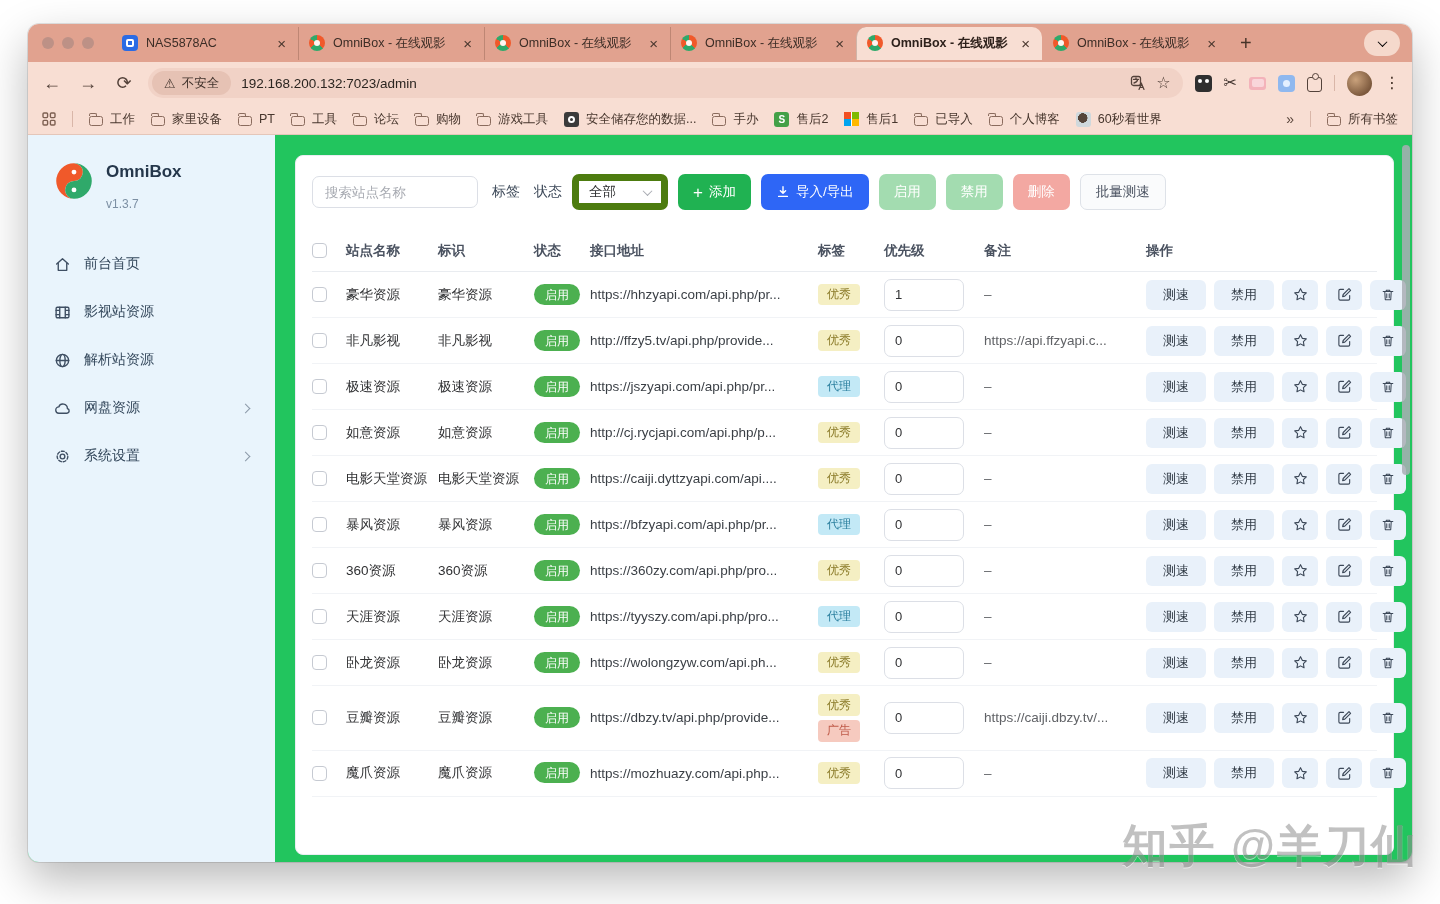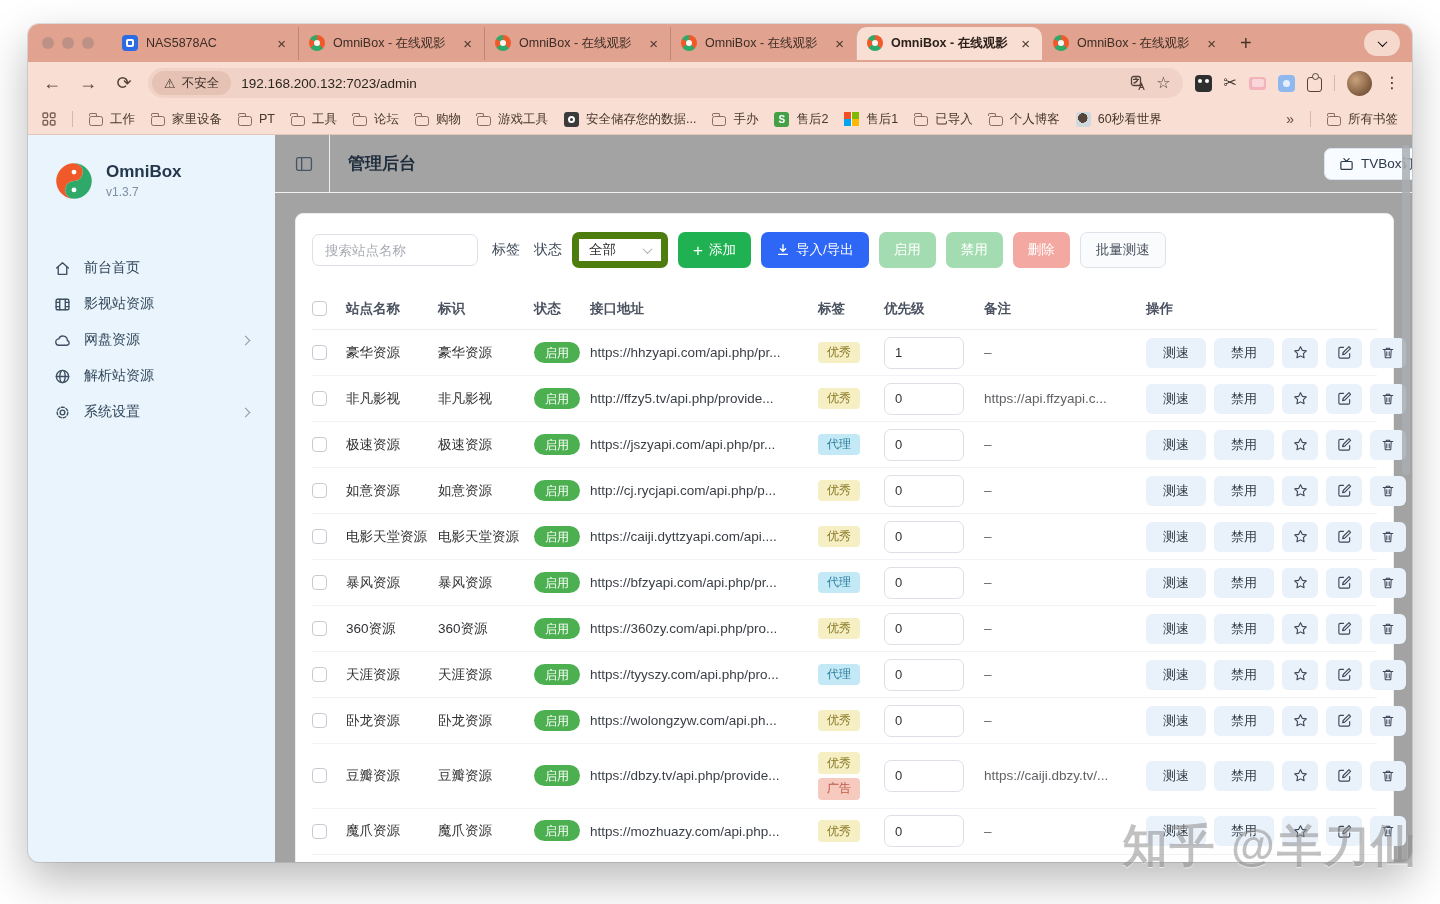--- a/index.html
+++ b/index.html
@@ -77,28 +77,28 @@
   .bm-ic[data-icon="shopify"]{background:#43a047;border-radius:3px}
   .bm-ic[data-icon="shopify"]::after{content:"S";position:absolute;inset:0;color:#fff;font-size:10px;font-weight:700;
        display:flex;align-items:center;justify-content:center}
   .bm-ic[data-icon="ms"]{background:linear-gradient(90deg,#f25022 48%,#fff 48%,#fff 52%,#7fba00 52%) top/100% 48% no-repeat,
                          linear-gradient(90deg,#00a4ef 48%,#fff 48%,#fff 52%,#ffb900 52%) bottom/100% 48% no-repeat}
   .bm-ic[data-icon="photo"]{border-radius:3px;background:radial-gradient(circle at 45% 40%,#55453a 0 38%,#cfd8dc 40%)}
   .bm-spacer{flex:1}
   .bm-more{font-size:14px;color:#5a463c;flex:none}
 
   
-  .webpage{position:relative;flex:1;display:flex;overflow:hidden;background:#a3a3a3}
+  .webpage{position:relative;flex:1;display:flex;overflow:hidden;background:#22c55e}
 
   .sidebar{width:247px;flex:none;background:#e9f4fc;padding-top:20px}
   .logo-row{display:flex;align-items:flex-start;gap:12px;padding:6px 24px 0 26px}
   .logo-svg{flex:none}
   .logo-name{font-size:17px;font-weight:700;color:#25374b;line-height:1.3}
-  .logo-ver{font-size:12px;color:#7c8fa3;margin-top:2px}
-  .nav{margin-top:50px;display:flex;flex-direction:column;gap:2px}
+  .logo-ver{font-size:12px;color:#7c8fa3;margin-top:14px}
+  .nav{margin-top:36px;display:flex;flex-direction:column;gap:14px}
   .nav-item{display:flex;align-items:center;gap:13px;height:34px;padding:0 26px;color:#33475b;font-size:14px;cursor:default}
   .nav-item .sic{flex:none}
   .nav-chev{margin-left:auto;color:#8b99a8}
 
   .main{flex:1;position:relative;overflow:hidden;min-width:0}
   .pagehead{height:58px;border-bottom:1px solid #f0f1f3;display:flex;align-items:center;padding:0 20px;position:relative}
   .vdiv{width:1px;height:58px;background:#ededef;margin:0 18px 0 16px}
   .page-title{font-size:17px;font-weight:700;color:#1f2d3d}
   .tvbox-btn{position:absolute;right:-18px;top:13px;height:32px;display:flex;align-items:center;gap:7px;
              background:#f8fbff;border:1px solid #dbe4f0;border-radius:7px;padding:0 14px;font-size:13.5px;color:#2c3a4a;white-space:nowrap}
@@ -351,62 +351,45 @@
           </div>
           <div class="nav-item">
             <svg class="sic" width="17" height="17" viewBox="0 0 16 16" fill="none" stroke="#3f4f63" stroke-width="1.3" stroke-linecap="round" stroke-linejoin="round">
                 <rect x="2" y="3" width="12" height="10" rx="1.2"></rect>
                 <path d="M5.4 3v10M10.6 3v10M2 6h3.4M2 10h3.4M10.6 6H14M10.6 10H14"></path>
               </svg>
             <span>影视站资源</span>
           </div>
           <div class="nav-item">
             <svg class="sic" width="17" height="17" viewBox="0 0 16 16" fill="none" stroke="#3f4f63" stroke-width="1.3" stroke-linecap="round" stroke-linejoin="round">
-                <path d="M4.8 12.5a3 3 0 0 1-.3-6A4.2 4.2 0 0 1 12.6 8a2.3 2.3 0 0 1-.4 4.5z"></path>
-              </svg>
-            <span>网盘资源</span>
-            <span class="nav-chev cv right"></span>
-          </div>
-          <div class="nav-item">
-            <svg class="sic" width="17" height="17" viewBox="0 0 16 16" fill="none" stroke="#3f4f63" stroke-width="1.3" stroke-linecap="round" stroke-linejoin="round">
                 <circle cx="8" cy="8" r="5.8"></circle>
                 <ellipse cx="8" cy="8" rx="2.5" ry="5.8"></ellipse>
                 <path d="M2.2 8h11.6"></path>
               </svg>
             <span>解析站资源</span>
+          </div>
+          <div class="nav-item">
+            <svg class="sic" width="17" height="17" viewBox="0 0 16 16" fill="none" stroke="#3f4f63" stroke-width="1.3" stroke-linecap="round" stroke-linejoin="round">
+                <path d="M4.8 12.5a3 3 0 0 1-.3-6A4.2 4.2 0 0 1 12.6 8a2.3 2.3 0 0 1-.4 4.5z"></path>
+              </svg>
+            <span>网盘资源</span>
+            <span class="nav-chev cv right"></span>
           </div>
           <div class="nav-item">
             <svg class="sic" width="17" height="17" viewBox="0 0 16 16" fill="none" stroke="#3f4f63" stroke-width="1.3" stroke-linecap="round">
                 <circle cx="8" cy="8" r="2.2"></circle>
                 <circle cx="8" cy="8" r="5" stroke-dasharray="2.6 1.8"></circle>
               </svg>
             <span>系统设置</span>
             <span class="nav-chev cv right"></span>
           </div>
         </nav>
       </aside>
 
       <section class="main">
-        <header class="pagehead">
-          <span>
-            <svg width="18" height="18" viewBox="0 0 17 17" fill="none" stroke="#4a5568" stroke-width="1.3">
-                <rect x="1.5" y="2.5" width="14" height="12" rx="1.6"></rect>
-                <path d="M6.3 2.5v12"></path>
-              </svg>
-          </span>
-          <span class="vdiv"></span>
-          <h1 class="page-title">管理后台</h1>
-          <button class="tvbox-btn">
-            <svg width="15" height="15" viewBox="0 0 16 16" fill="none" stroke="#2c3a4a" stroke-width="1.3" stroke-linecap="round" stroke-linejoin="round">
-                <rect x="2" y="4.8" width="12" height="8.4" rx="1.2"></rect>
-                <path d="M5.2 1.8L8 4.6l2.8-2.8"></path>
-              </svg>
-            <span>TVBox订</span>
-          </button>
-        </header>
 
         <div class="card">
 
           <div class="filters">
             <input class="tin in-search" placeholder="搜索站点名称" style="">
             <span class="flabel">标签</span>
             <span class="flabel">状态</span>
             <div class="select">
               <span>全部</span>
               <span class="cv down"></span>

